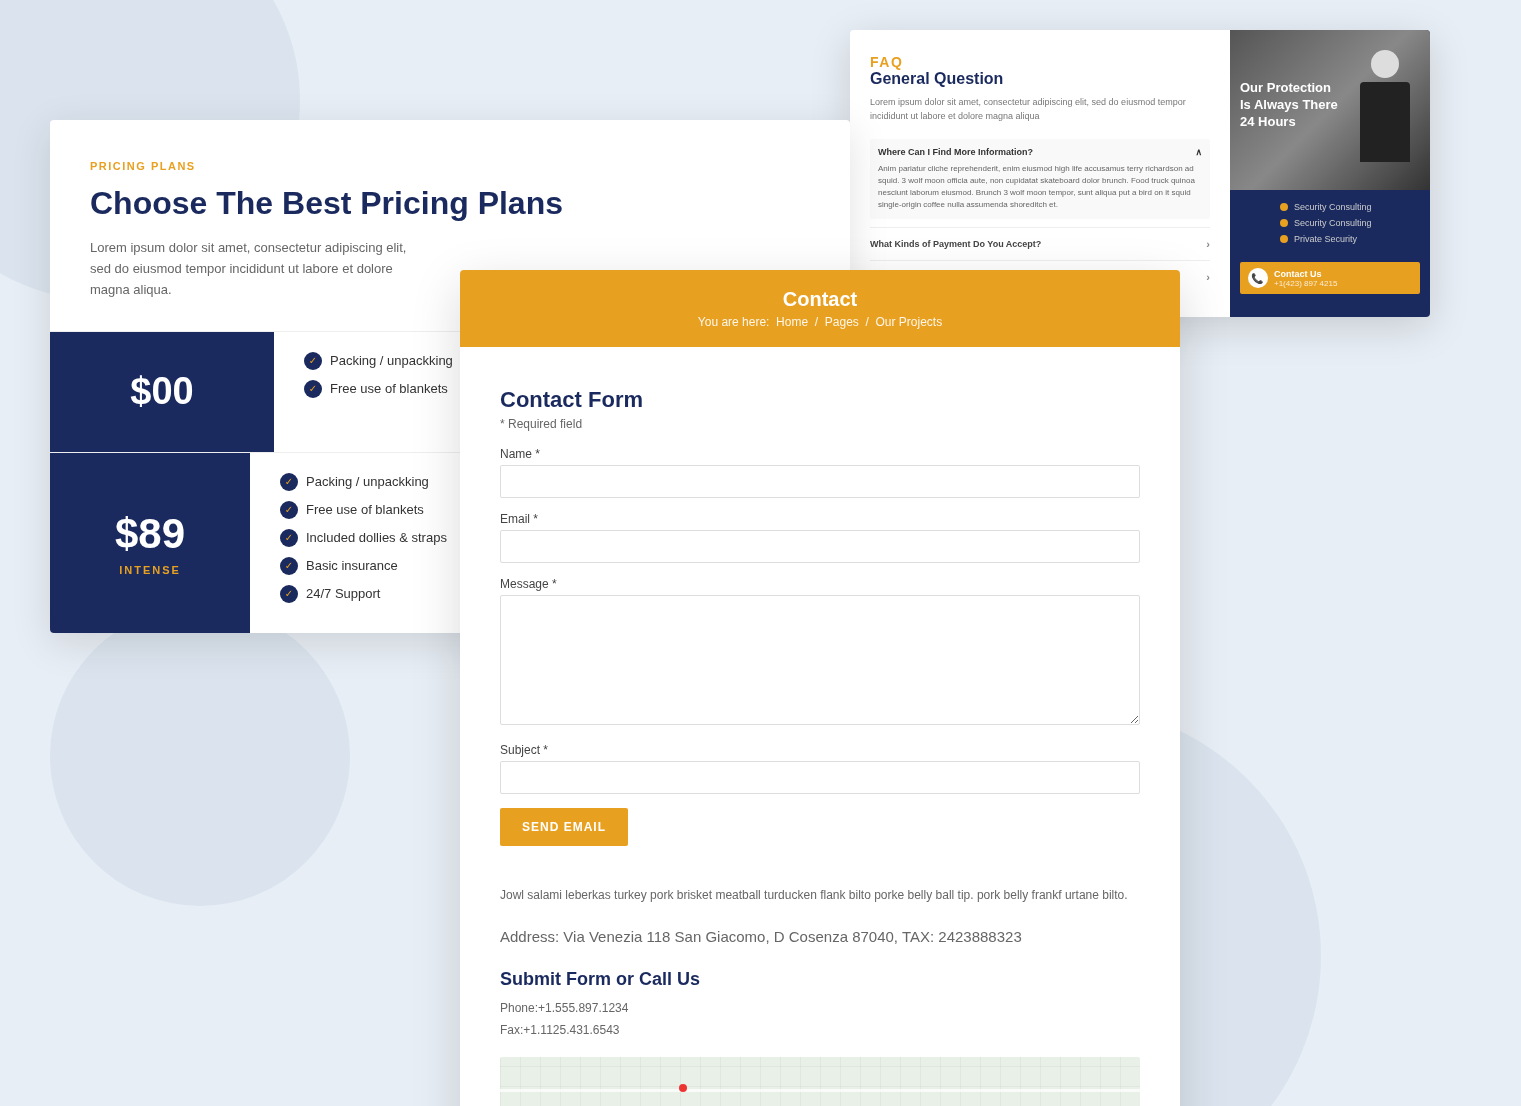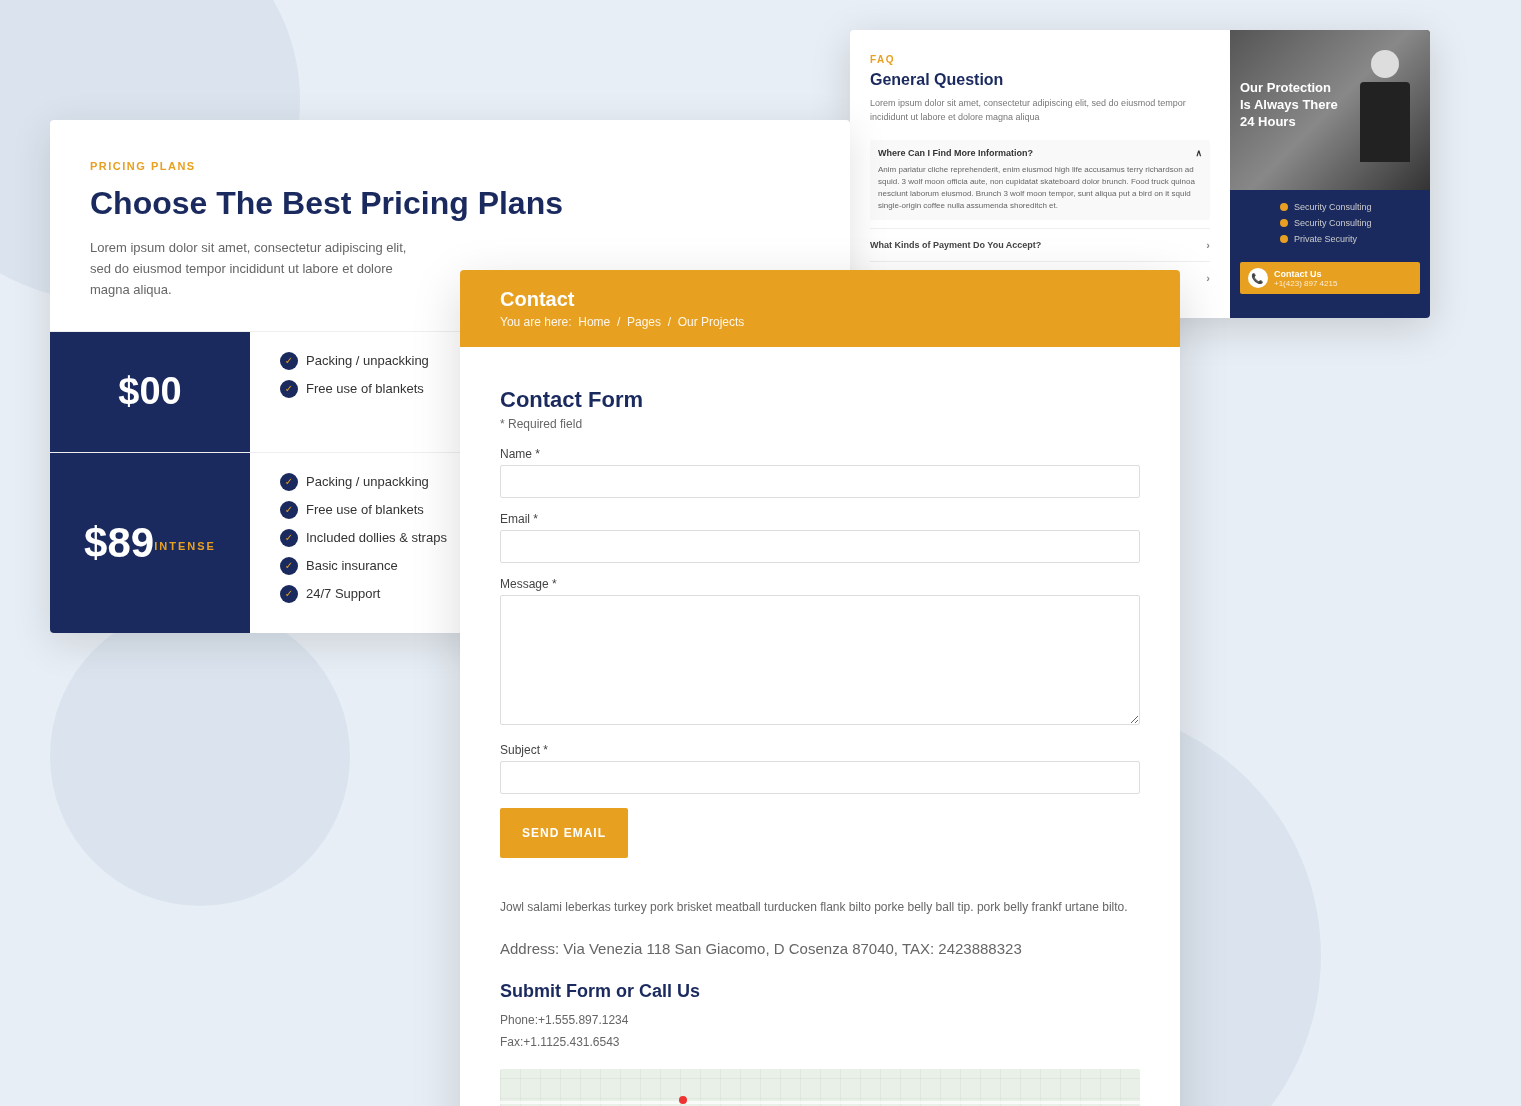--- a/index.html
+++ b/index.html
@@ -71,20 +71,21 @@
       display: flex;
       flex-direction: row;
     }
 
     
     .price-box {
       background: #1a2a5e;
       width: 200px;
       min-height: 180px;
       display: flex;
+      flex-direction: column;
       align-items: center;
       justify-content: center;
       padding: 20px;
     }
     .price-amount {
       color: #fff;
       font-size: 42px;
       font-weight: 800;
     }
     .price-label {
@@ -126,21 +127,21 @@
     }
 
     
     .pricing-top-row {
       display: flex;
       flex-direction: row;
       align-items: stretch;
     }
     .price-box-top {
       background: #1a2a5e;
-      width: 200px;
+      width: 224px;
       min-height: 120px;
       display: flex;
       align-items: center;
       justify-content: center;
     }
     .price-amount-top {
       color: #fff;
       font-size: 38px;
       font-weight: 800;
     }
@@ -166,20 +167,21 @@
       background: #fff;
       box-shadow: 0 15px 50px rgba(0,0,0,0.15);
       border-radius: 4px;
       overflow: hidden;
     }
 
     
     .contact-header {
       background: #e8a020;
       padding: 18px 40px;
+      text-align: center;
     }
     .contact-header-title {
       color: #fff;
       font-size: 20px;
       font-weight: 700;
     }
     .contact-breadcrumb {
       color: rgba(255,255,255,0.9);
       font-size: 12px;
       margin-top: 4px;
@@ -232,21 +234,21 @@
       outline: none;
     }
     .form-group textarea {
       height: 130px;
       resize: vertical;
     }
     .send-btn {
       background: #e8a020;
       color: #fff;
       border: none;
-      padding: 18px 22px;
+      padding: 12px 22px;
       font-size: 12px;
       font-weight: 700;
       letter-spacing: 1px;
       text-transform: uppercase;
       cursor: pointer;
       border-radius: 2px;
     }
 
     
     .about-section {
@@ -336,25 +338,24 @@
       border-radius: 4px;
       overflow: hidden;
     }
 
     .faq-left {
       flex: 1;
       padding: 24px 20px;
     }
     .faq-tag {
       color: #e8a020;
-      font-size: 10px;
+      font-size: 14px;
       font-weight: 700;
       letter-spacing: 1.5px;
       text-transform: uppercase;
-      margin-bottom: 6px;
     }
     .faq-title {
       color: #1a2a5e;
       font-size: 16px;
       font-weight: 700;
       margin-bottom: 8px;
     }
     .faq-desc {
       color: #777;
       font-size: 9px;

